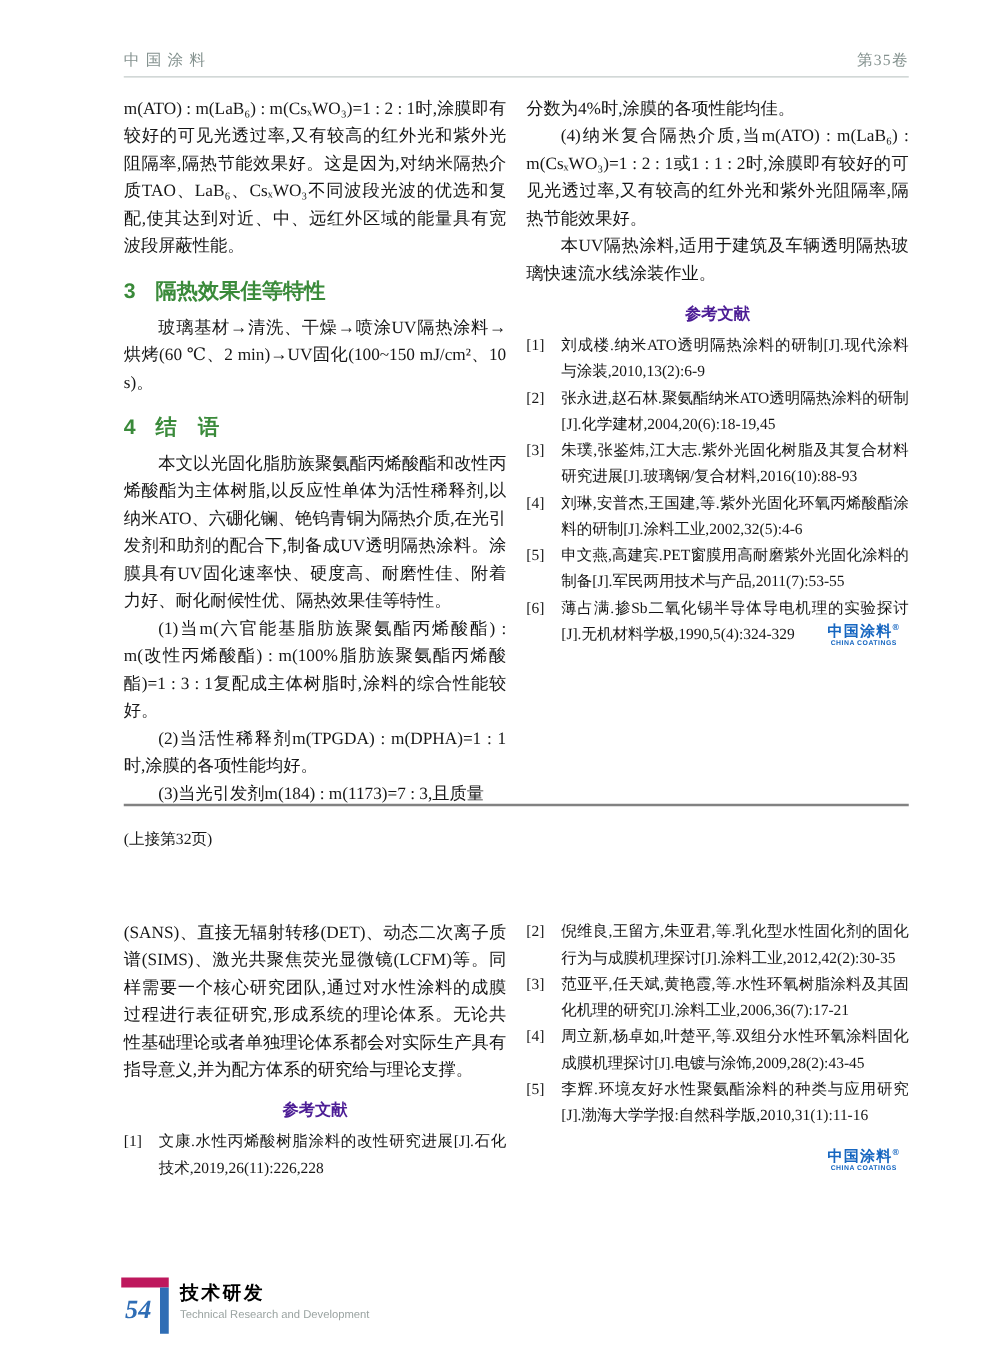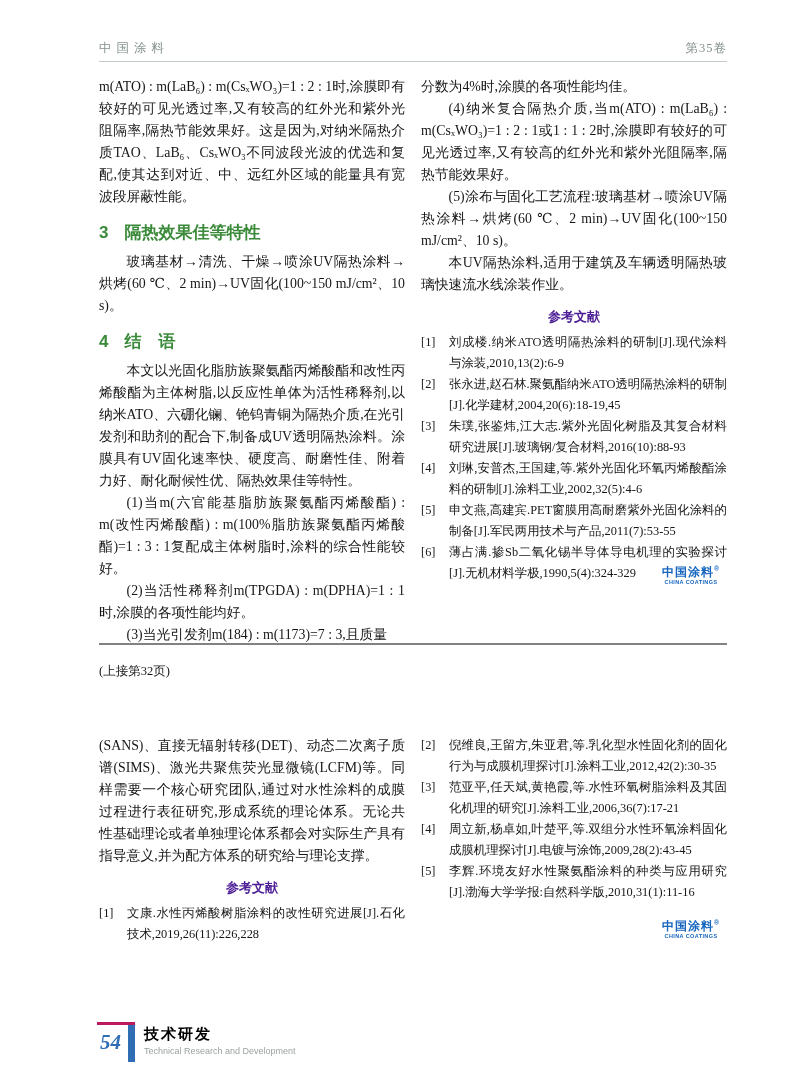--- a/index.html
+++ b/index.html
@@ -75,21 +75,21 @@
     position:absolute;left:83px;top:663px;
     font-size:12.5px;margin:0;
   }
   
   .page-footer{
     position:absolute;left:81px;top:1022px;
     display:flex;align-items:flex-start;
   }
   .pagenum-box{
     display:flex;align-items:stretch;
-    border-top:3px solid #be185d;
+    border-top:8px solid #be185d;
   }
   .pagenum{
     font-family:"Liberation Serif","DejaVu Serif",serif;
     font-style:italic;font-weight:bold;
     font-size:21px;color:#2f6db5;
     padding:5px 7px 6px 3px;
   }
   .pagenum-bar{width:7px;background:#2f6db5;height:37px;}
   .footer-text{
     margin-left:9px;padding-top:3px;
@@ -123,21 +123,20 @@
       </h2>
       <p class="body indent">本文以光固化脂肪族聚氨酯丙烯酸酯和改性丙烯酸酯为主体树脂,以反应性单体为活性稀释剂,以纳米ATO、六硼化镧、铯钨青铜为隔热介质,在光引发剂和助剂的配合下,制备成UV透明隔热涂料。涂膜具有UV固化速率快、硬度高、耐磨性佳、附着力好、耐化耐候性优、隔热效果佳等特性。</p>
       <p class="body indent">(1)当m(六官能基脂肪族聚氨酯丙烯酸酯) : m(改性丙烯酸酯) : m(100%脂肪族聚氨酯丙烯酸酯)=1 : 3 : 1复配成主体树脂时,涂料的综合性能较好。</p>
       <p class="body indent">(2)当活性稀释剂m(TPGDA) : m(DPHA)=1 : 1时,涂膜的各项性能均好。</p>
       <p class="body indent">(3)当光引发剂m(184) : m(1173)=7 : 3,且质量</p>
     </div>
 
     <div class="col">
       <p class="body">分数为4%时,涂膜的各项性能均佳。</p>
       <p class="body indent">(4)纳米复合隔热介质,当m(ATO) : m(LaB₆) : m(CsₓWO₃)=1 : 2 : 1或1 : 1 : 2时,涂膜即有较好的可见光透过率,又有较高的红外光和紫外光阻隔率,隔热节能效果好。</p>
-      <p class="body indent">(5)涂布与固化工艺流程:玻璃基材→喷涂UV隔热涂料→烘烤(60 ℃、2 min)→UV固化(100~150 mJ/cm²、10 s)。</p>
       <p class="body indent">本UV隔热涂料,适用于建筑及车辆透明隔热玻璃快速流水线涂装作业。</p>
       <h3 class="refs-title">参考文献</h3>
       <div class="ref">
         <span class="ref-num">[1]</span>
         <span class="ref-text">刘成楼.纳米ATO透明隔热涂料的研制[J].现代涂料与涂装,2010,13(2):6-9</span>
       </div>
       <div class="ref">
         <span class="ref-num">[2]</span>
         <span class="ref-text">张永进,赵石林.聚氨酯纳米ATO透明隔热涂料的研制[J].化学建材,2004,20(6):18-19,45</span>
       </div>

